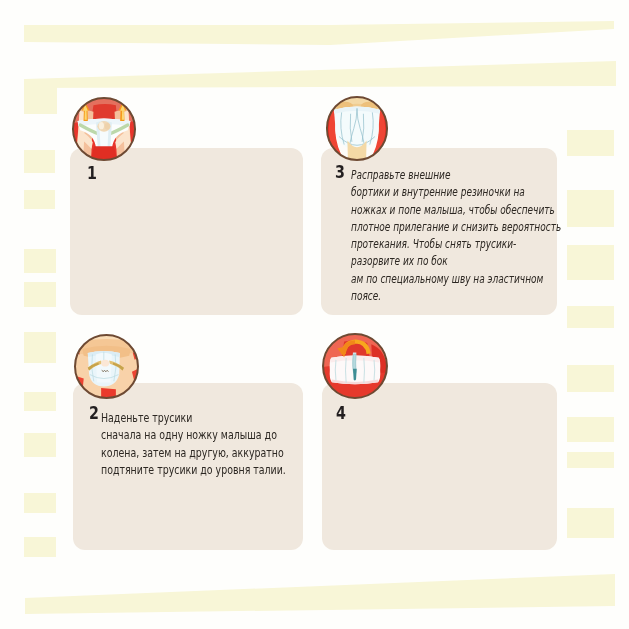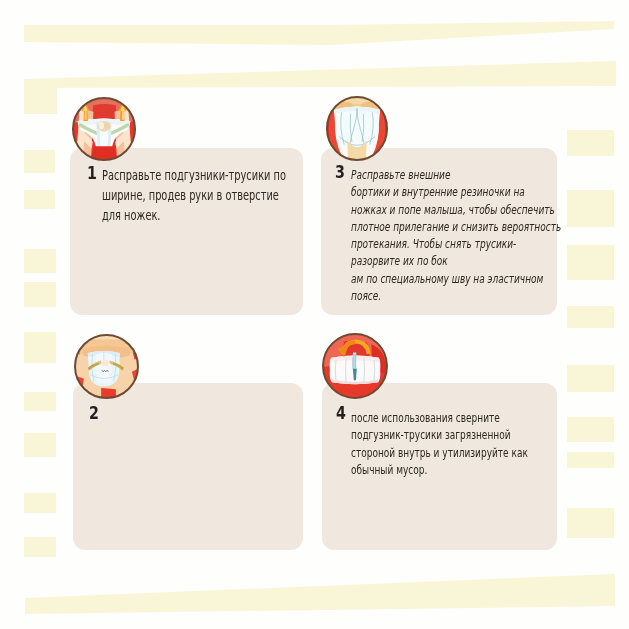--- a/index.html
+++ b/index.html
@@ -219,38 +219,33 @@
       <path d="M24 24 L40 21 L34 37 Z" fill="#f2871a"></path>
     </g>
     <circle cx="50" cy="50" r="47" fill="none" stroke="#6e4a33" stroke-width="3"></circle>
   </svg>
 
   <div class="step-num" style="left:87px;top:162px;font-size:18px;">1</div>
   <div class="step-num" style="left:335px;top:161px;font-size:18px;">3</div>
   <div class="step-num" style="left:89px;top:402px;font-size:18px;">2</div>
   <div class="step-num" style="left:336px;top:402px;font-size:18px;">4</div>
 
-  <div class="step-text" style="left:102px;top:165px;font-size:14px;line-height:20px;--sx:0.78;">
-    <div>Расправьте подгузники-трусики по</div>
-    <div>ширине, продев руки в отверстие</div>
-    <div>для ножек.</div>
-  </div>
 
   <div class="step-text" style="left:351px;top:166px;font-size:12.5px;line-height:17.3px;font-style:italic;">
     <div>Расправьте внешние</div>
     <div>бортики и внутренние резиночки на</div>
     <div>ножках и попе малыша, чтобы обеспечить</div>
     <div>плотное прилегание и снизить вероятность</div>
     <div>протекания. Чтобы снять трусики-</div>
     <div>разорвите их по бок</div>
     <div>ам по специальному шву на эластичном</div>
     <div>поясе.</div>
   </div>
 
-
-  <div class="step-text" style="left:351px;top:409px;font-size:12.5px;line-height:17.3px;">
-    <div>после использования сверните</div>
-    <div>подгузник-трусики загрязненной</div>
-    <div>стороной внутрь и утилизируйте как</div>
-    <div>обычный мусор.</div>
+  <div class="step-text" style="left:101px;top:409px;font-size:12.5px;line-height:17.3px;--sx:0.838;">
+    <div>Наденьте трусики</div>
+    <div>сначала на одну ножку малыша до</div>
+    <div>колена, затем на другую, аккуратно</div>
+    <div>подтяните трусики до уровня талии.</div>
   </div>
 
+
 </div>
 
 </body></html>

